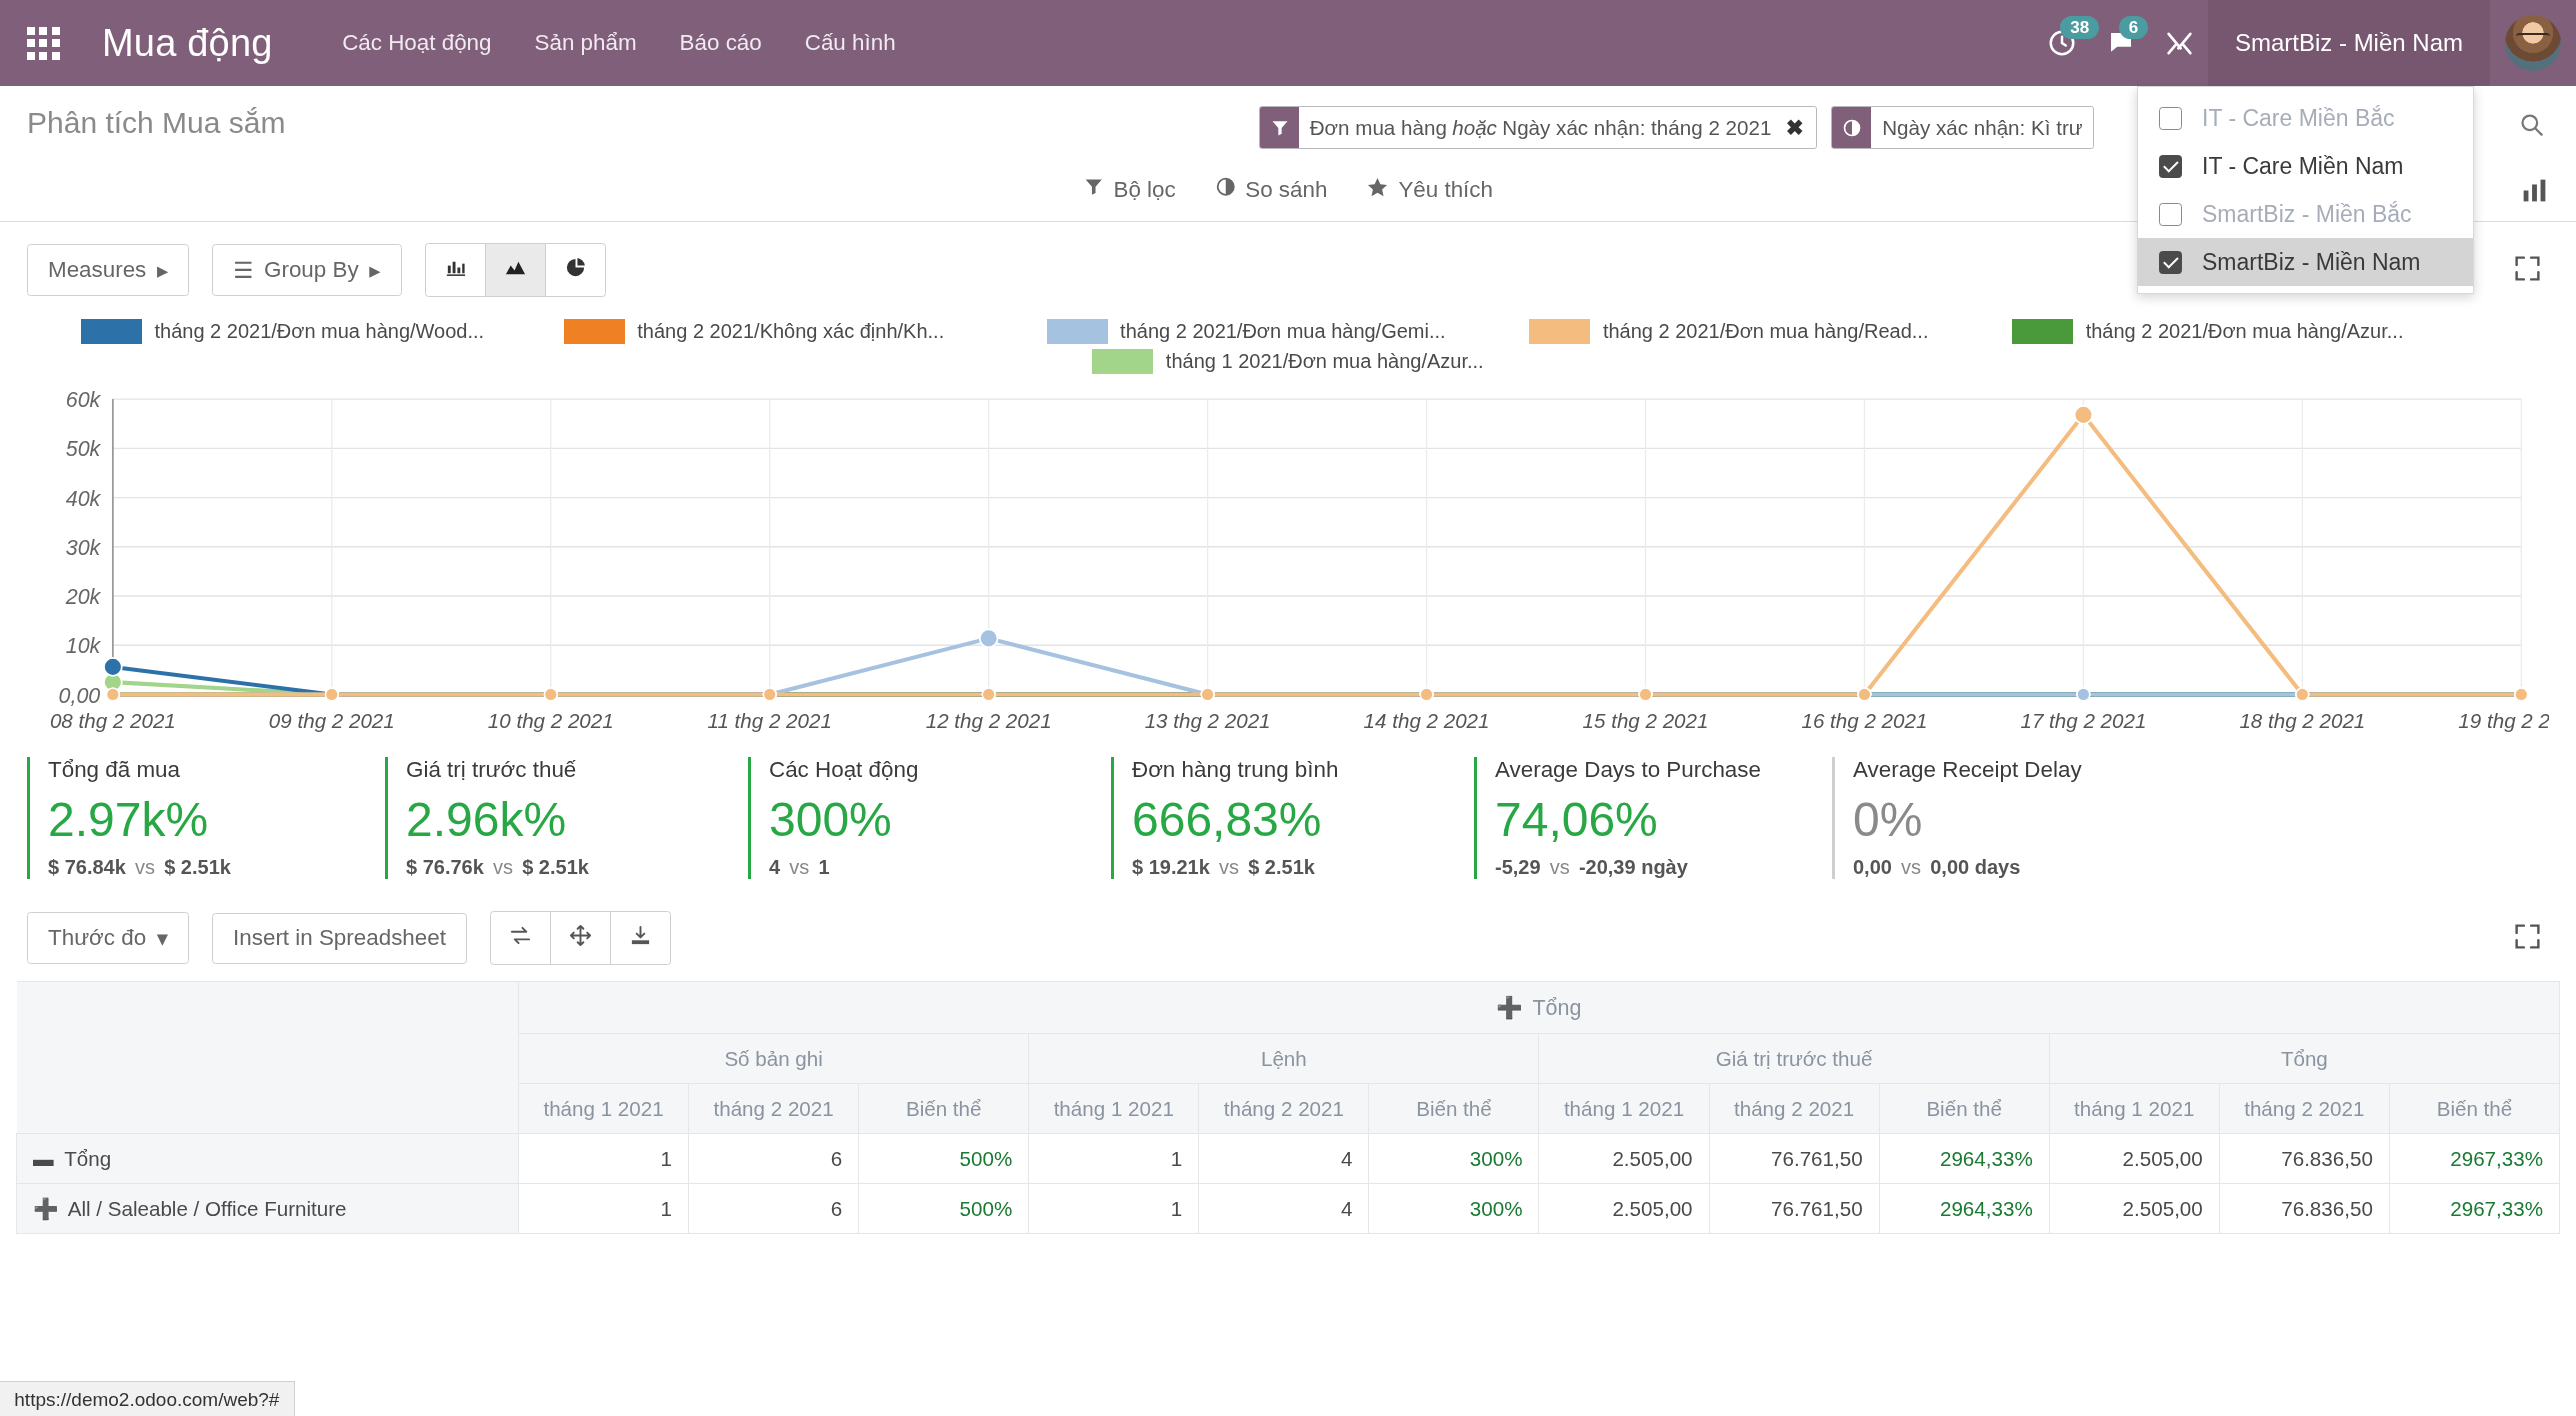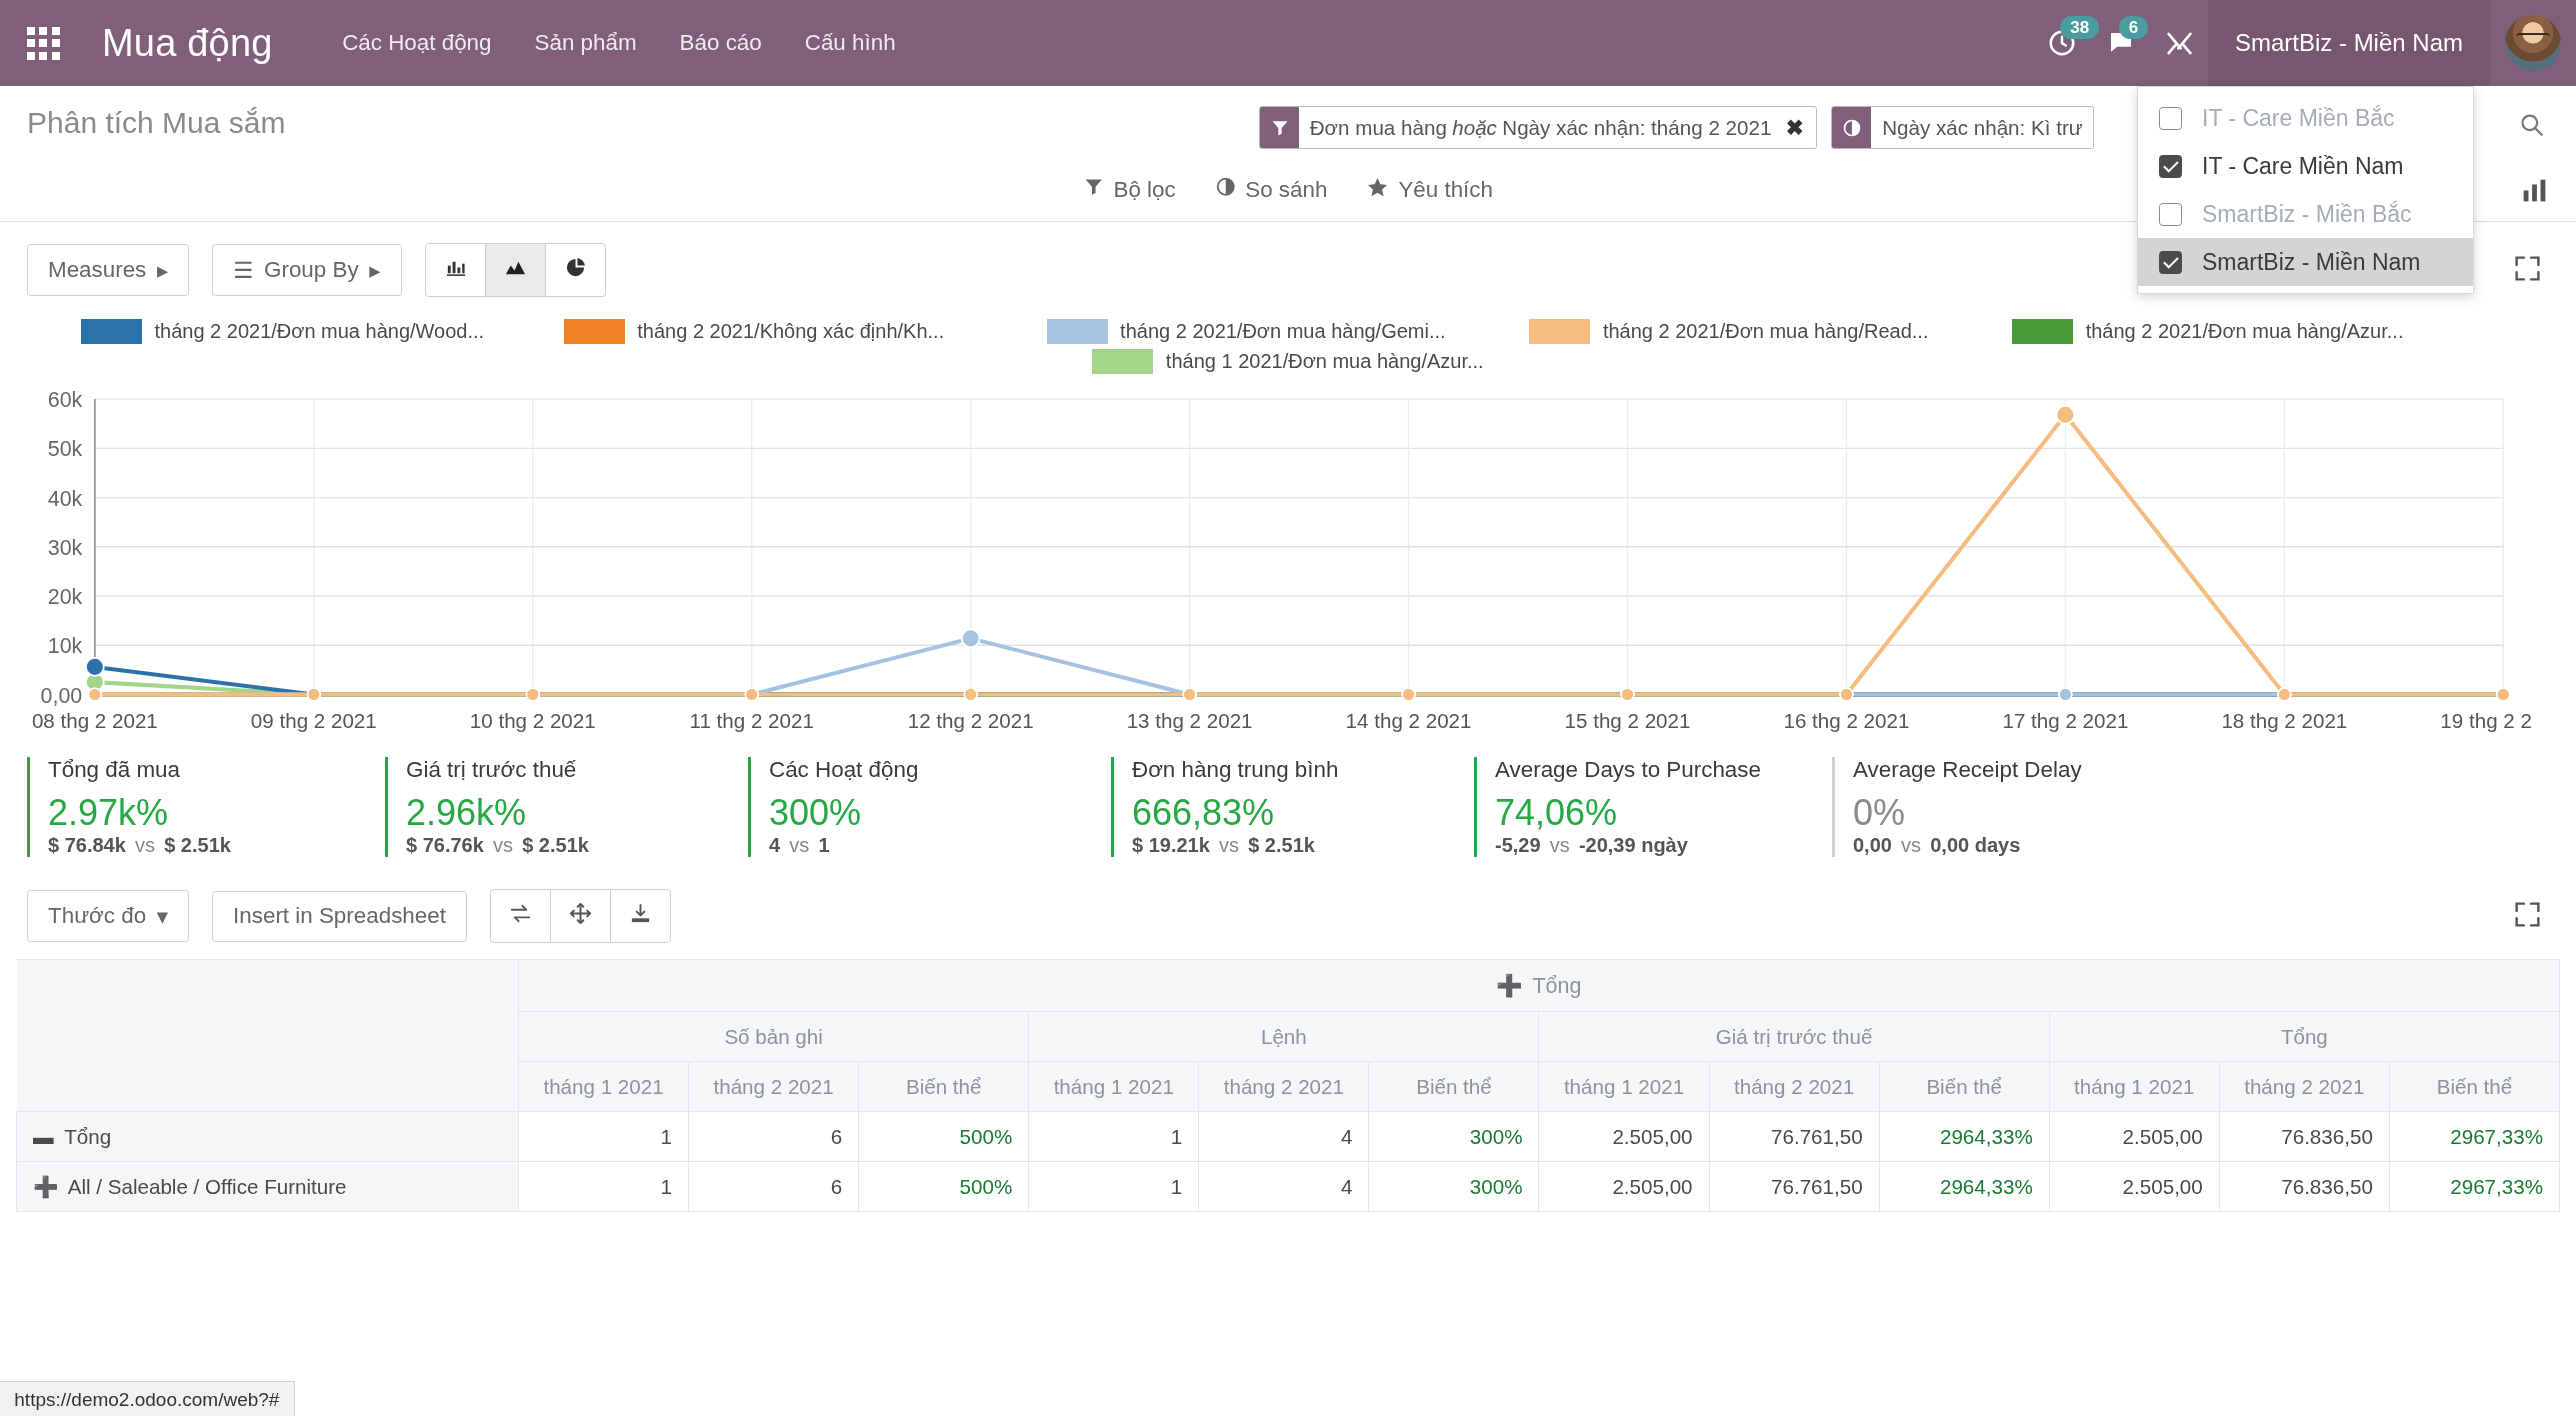--- a/index.html
+++ b/index.html
@@ -238,33 +238,33 @@
     width: 20%;
     font-size: 20px; color: #4a4a4a;
     white-space: nowrap;
     cursor: pointer;
   }
   .legend-item .swatch { width: 61px; height: 25px; flex: 0 0 61px; }
   .legend-row2 { display: flex; justify-content: center; width: 100%; }
   .legend-row2 .legend-item { width: auto; }
 
   
-  .chart-area { position: relative; height: 358px; margin: 0 9px; }
+  .chart-area { position: relative; height: 358px; margin: 0 27px; font-style: italic; }
   .chart-area svg { display: block; }
 
   
   .kpis { display: flex; padding: 16px 27px 9px 27px; }
   .kpi {
     border-left: 3.6px solid #28a745;
     padding: 0 20px 0 18px;
     flex: 0 0 auto;
   }
   .kpi.grey { border-left-color: #cfcfcf; }
   .kpi-title { font-size: 22.4px; color: #3a3a3a; margin-bottom: 9px; white-space: nowrap; }
-  .kpi-value { font-size: 36px; color: #28a745; font-weight: 400; white-space: nowrap; }
+  .kpi-value { font-size: 48px; color: #28a745; font-weight: 400; margin-bottom: 9px; white-space: nowrap; }
   .kpi.grey .kpi-value { color: #8a8a8a; }
   .kpi-sub { font-size: 20px; color: #555; font-weight: 700; white-space: nowrap; }
   .kpi-sub .vs { font-weight: 400; color: #888; padding: 0 3.6px; }
 
   
   .pivot-toolbar {
     display: flex; align-items: center;
     padding: 23px 27px 16px 27px; gap: 23px;
   }
 

